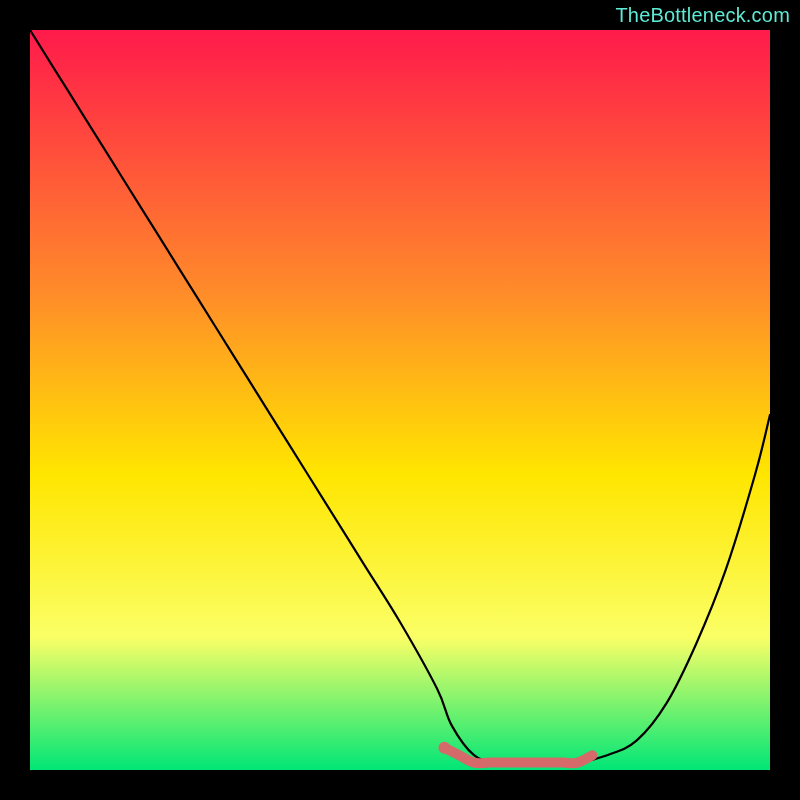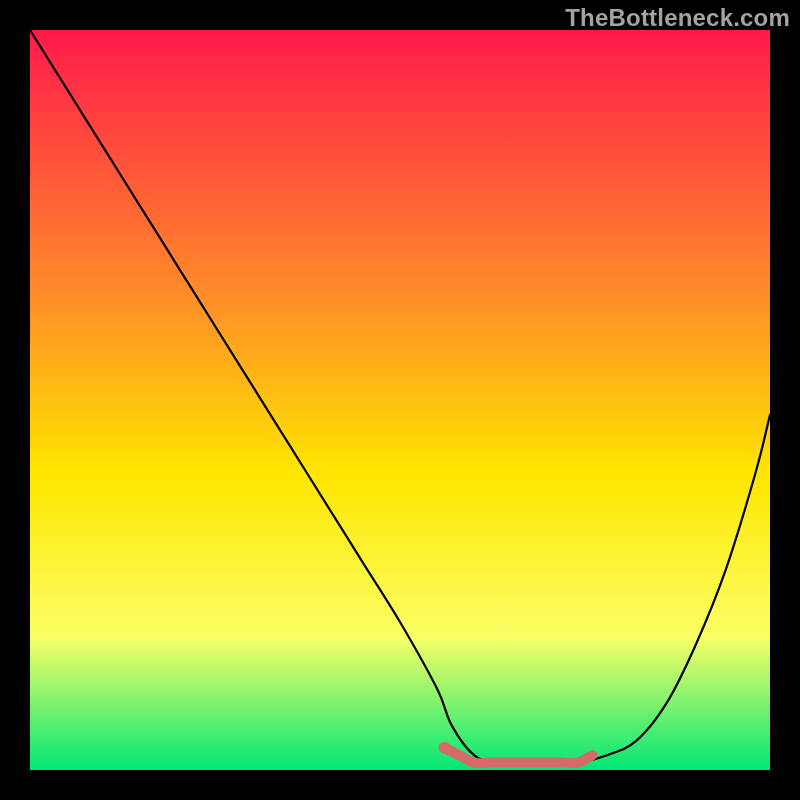--- a/index.html
+++ b/index.html
@@ -14,23 +14,23 @@
   .frame {
     position: relative;
     width: 800px;
     height: 800px;
     background: #000;
   }
   .watermark {
     position: absolute;
     top: 4px;
     right: 10px;
-    color: #a3a3a3;
-    font-size: 24px;
-    font-weight: 700;
+    color: #5eead4;
+    font-size: 20px;
+    font-weight: 400;
     letter-spacing: 0.2px;
     z-index: 5;
   }
   .plot {
     position: absolute;
     left: 30px;
     top: 30px;
     width: 740px;
     height: 740px;
   }

